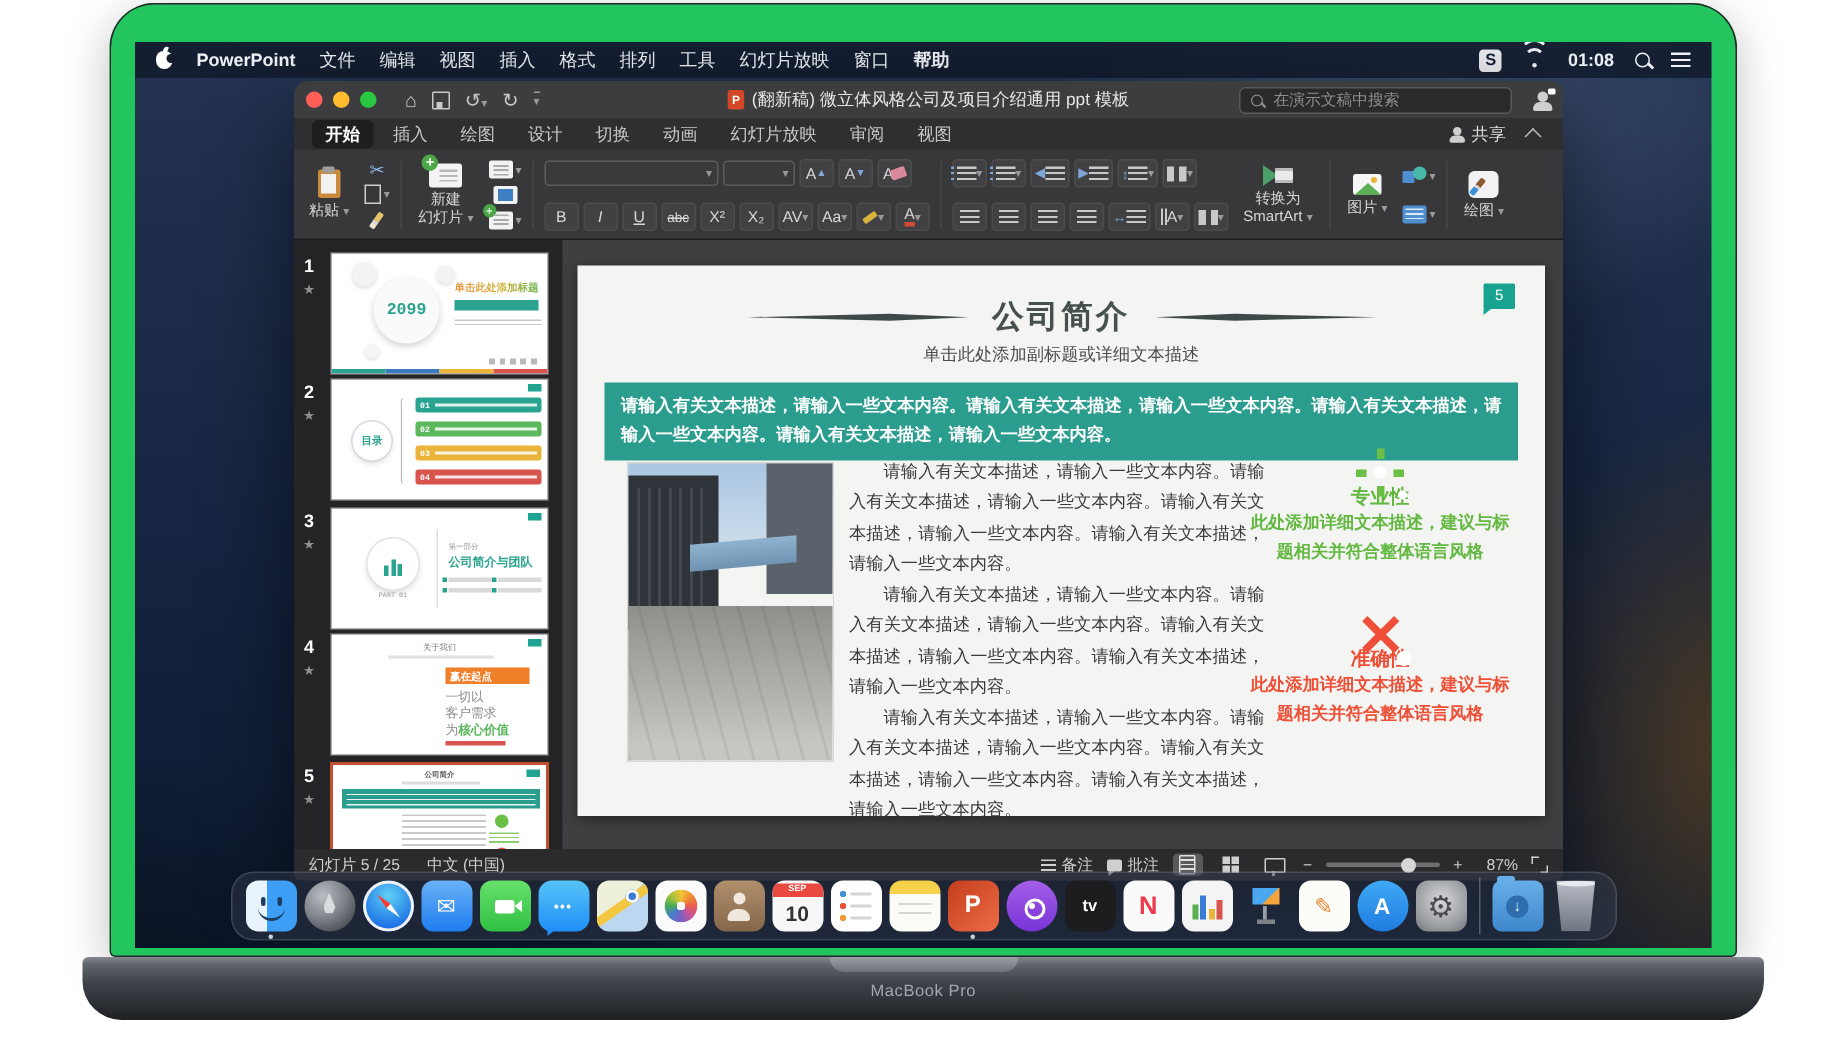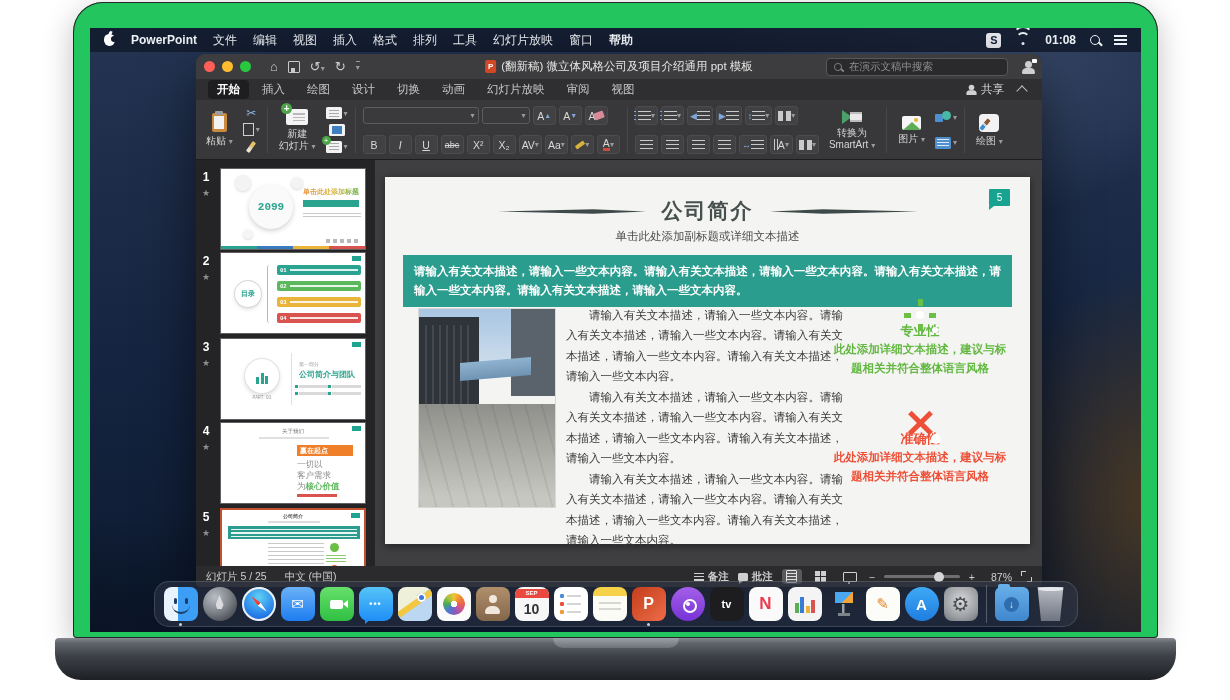--- a/index.html
+++ b/index.html
@@ -208,21 +208,21 @@
   .ticon .b45{transform:rotate(45deg);}
   .ticon .b135{transform:rotate(135deg);}
   .feat-label{font-size:13px;font-weight:bold;margin-top:7px;}
   .feat-desc{font-size:11.5px;font-weight:bold;line-height:1.65;margin-top:0;}
   .fgreen{color:#62b840;}
   .fred{color:#ee4f37;}
   
   .statusbar{position:absolute;left:0;right:0;bottom:0;height:21px;background:#2b2b2d;display:flex;align-items:center;
       padding:0 10px;gap:18px;color:#cfcfcf;font-size:10.5px;}
   .sbright{margin-left:auto;display:flex;align-items:center;gap:9px;}
-  .sbitem{display:flex;align-items:center;gap:4px;font-weight:bold;}
+  .sbitem{display:flex;align-items:center;gap:4px;}
   .ico-notes{width:10px;height:8px;background:repeating-linear-gradient(180deg,#cfcfcf 0 1.3px,transparent 1.3px 3.2px);}
   .ico-comm{width:10px;height:8px;background:#cfcfcf;border-radius:1.5px;position:relative;}
   .ico-comm::after{content:"";position:absolute;left:1.5px;bottom:-3px;border-top:3px solid #cfcfcf;border-right:4px solid transparent;}
   .vbtn{width:20px;height:15px;border-radius:3px;display:flex;align-items:center;justify-content:center;}
   .vbtn.sel{background:#59595b;}
   .ico-norm{width:9px;height:11px;border:1.2px solid #e0e0e0;border-radius:1px;background:repeating-linear-gradient(180deg,transparent 0 2px,#e0e0e0 2px 3px);}
   .ico-grid{width:11px;height:11px;background:
       linear-gradient(#cfcfcf,#cfcfcf) 0 0/5px 5px no-repeat,linear-gradient(#cfcfcf,#cfcfcf) 6px 0/5px 5px no-repeat,
       linear-gradient(#cfcfcf,#cfcfcf) 0 6px/5px 5px no-repeat,linear-gradient(#cfcfcf,#cfcfcf) 6px 6px/5px 5px no-repeat;}
   .ico-pres{width:12px;height:8px;border:1.2px solid #cfcfcf;border-radius:1px;position:relative;}
@@ -745,14 +745,15 @@
             <span class="dl-circle">↓</span>
           </span>
         <span class="di ic-trash"></span>
       </div>
 
     </div>
   </div>
 
   <div class="base">
     <span class="base-notch"></span>
+    <div class="base-label">MacBook Pro</div>
   </div>
 </div>
 
 </body></html>

